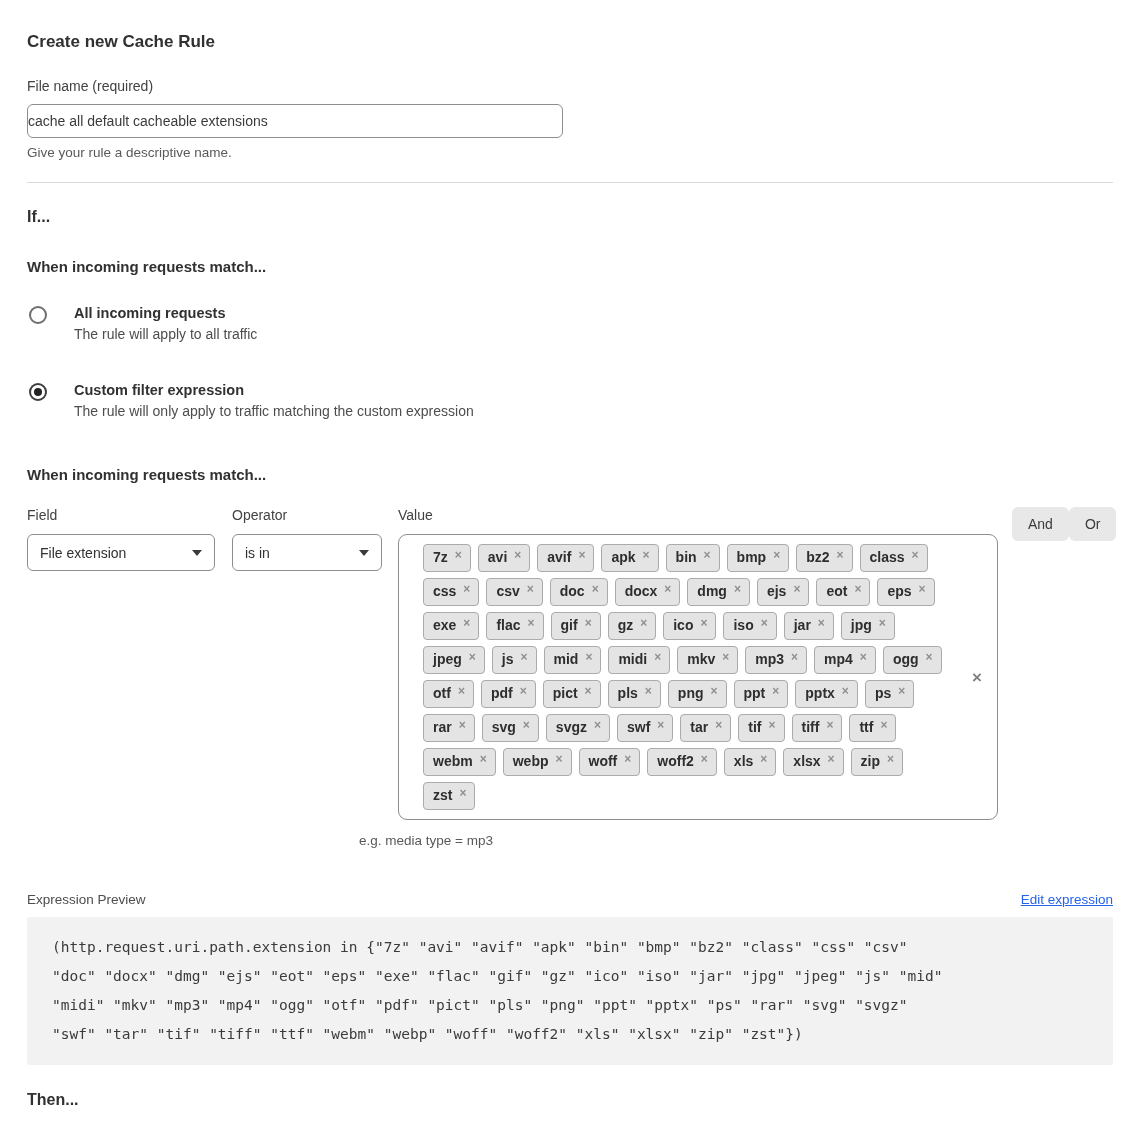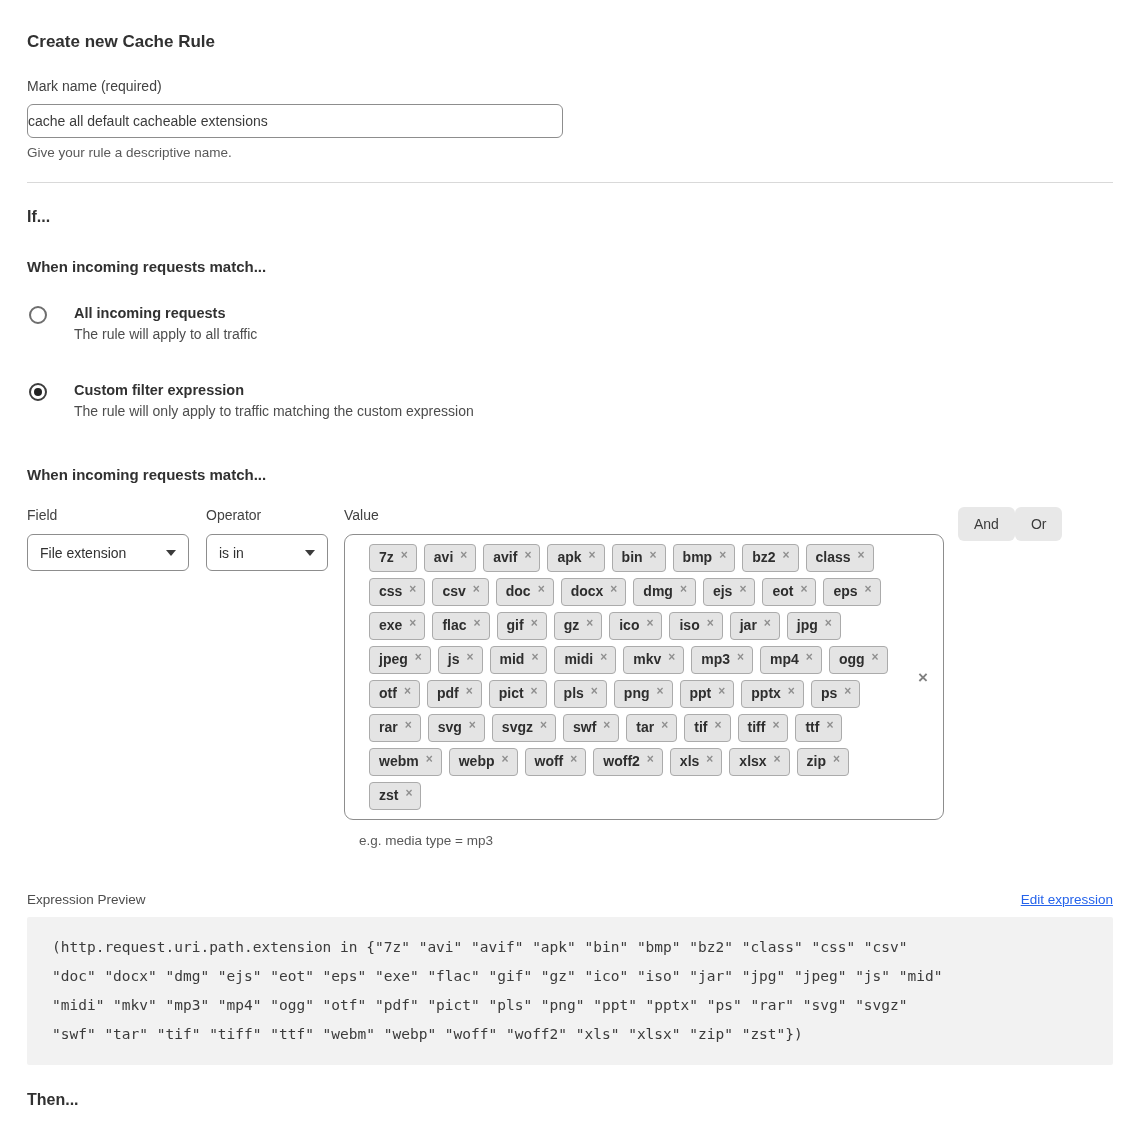--- a/index.html
+++ b/index.html
@@ -37,22 +37,22 @@
   .radio-label { font-size: 14.5px; font-weight: bold; color: #313131; }
   .radio-desc { font-size: 14px; color: #4d4d4d; margin-top: 5px; }
   .builder-row { display: flex; margin-top: 24px; }
   .builder-col { display: flex; flex-direction: column; }
   .col-label { font-size: 14px; color: #424242; margin-bottom: 11px; }
   .select {
     height: 37px; border: 1px solid #8d8d8d; border-radius: 6px; background: #fff;
     display: flex; align-items: center; justify-content: space-between;
     padding: 0 12px; font-size: 14px; color: #313131; cursor: pointer;
   }
-  .select-field { width: 162px; margin-right: 17px; }
-  .select-operator { width: 122px; margin-right: 16px; }
+  .select-field { width: 188px; margin-right: 17px; }
+  .select-operator { width: 150px; margin-right: 16px; }
   .caret {
     width: 0; height: 0; border-left: 5px solid transparent;
     border-right: 5px solid transparent; border-top: 6px solid #3b3b3b; margin-left: 8px;
   }
   .value-box {
     position: relative; width: 600px; min-height: 209px;
     border: 1px solid #8d8d8d; border-radius: 9px; background: #fff;
     padding: 9px 46px 9px 24px;
     font-weight: bold;
   }
@@ -88,21 +88,21 @@
   .required-tag { font-size: 13px; color: #595959; margin-left: 8px; }
   .eligibility-desc { font-size: 14px; color: #3b3b3b; margin-top: 16px; line-height: 22px; max-width: 1080px; }
 </style>
 </head>
 <body>
 
 
 
 <div class="h1">Create new Cache Rule</div>
 
-<div class="field-label">Mark name (required)</div>
+<div class="field-label">File name (required)</div>
 <input class="rule-input" type="text" value="cache all default cacheable extensions" style="">
 <div class="help-text">Give your rule a descriptive name.</div>
 
 <hr class="divider">
 
 <div class="h2">If...</div>
 <div class="h3">When incoming requests match...</div>
 
 <div class="radio-option">
   <span class="radio"></span>

